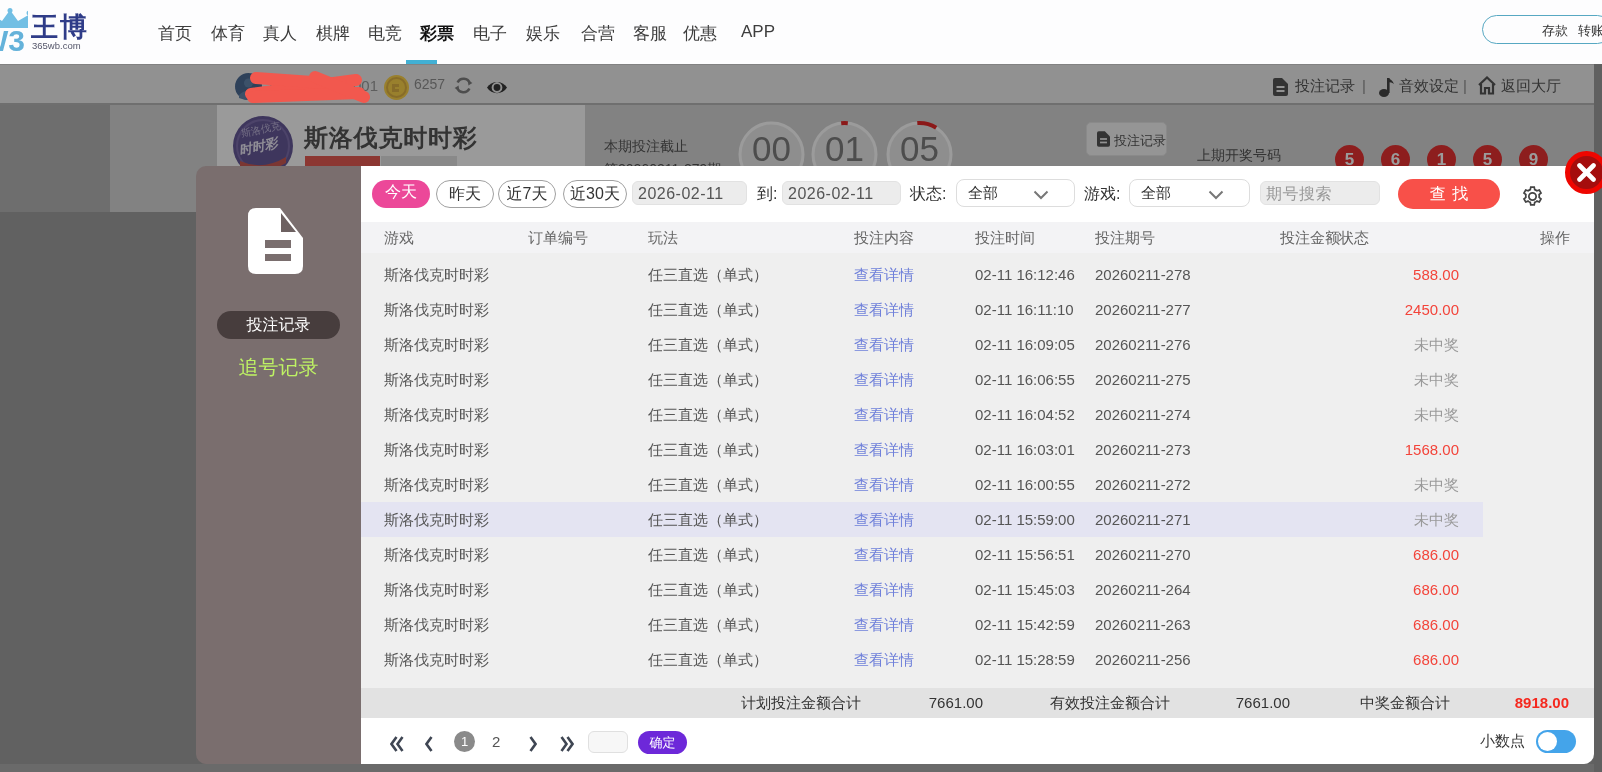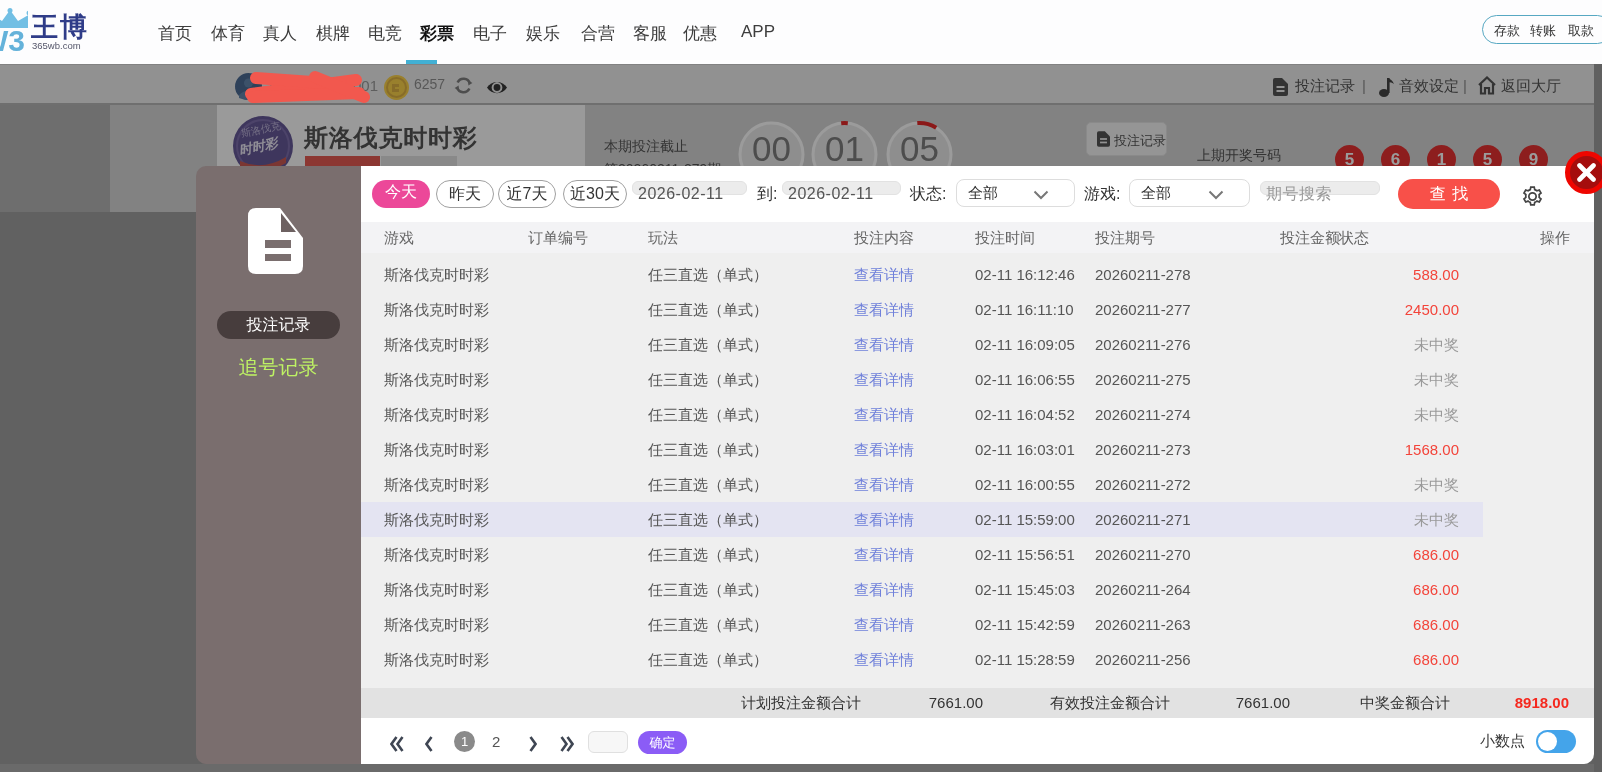--- a/index.html
+++ b/index.html
@@ -6,21 +6,21 @@
 html,body { width:1602px; height:772px; overflow:hidden; font-family:"Liberation Sans",sans-serif; background:#fff; }
 .abs { position:absolute; }
 #stage { position:relative; width:1602px; height:772px; }
 
 #nav { left:0; top:0; width:1602px; height:64px; background:#fdfdfe; z-index:2; }
 #nav .item { position:absolute; top:22px; font-size:17px; color:#3d3d3d;margin-left:16px; }
 #logo-cn { left:31px; top:9px; font-size:27px; font-weight:bold; color:#2f3c88; letter-spacing:2px; }
 #logo-sub { left:32px; top:40px; font-size:9.5px; color:#55566a; }
 #caipiao-line { left:406px; top:60px; width:31px; height:4px; background:#42b0d4; }
 #wallet-pill { left:1482px; top:15px; width:130px; height:29px; border:1px solid #57a8c2; border-radius:15px; }
-#wallet-pill span { position:absolute; top:6px; font-size:13px; color:#333; }
+#wallet-pill span { position:absolute; top:6px; font-size:13px; color:#333;margin-left:48px; }
 
 #bar2 { left:0; top:64px; width:1602px; height:41px; background:#ebebeb; border-top:1px solid #cfcfcf; border-bottom:2px solid #aaa; z-index:1; }
 #bar2 .t { position:absolute; top:12px; font-size:15px; color:#333; }
 
 #lhead { left:0; top:105px; width:1602px; height:107px; background:#cfcfcf; z-index:1; }
 #content-bg { left:0; top:212px; width:1602px; height:560px; background:#8e8e8e; z-index:1; }
 .ball { top:40px; width:29px; height:29px; border-radius:50%; background:#e30b0b; color:#fff; font-size:17px; font-weight:bold; text-align:center; line-height:29px; }
 #left-strip { left:0; top:105px; width:110px; height:107px; background:#a8a8a8; z-index:1; }
 
 #overlay { left:0; top:64px; width:1602px; height:708px; background:rgba(50,50,50,0.49); z-index:5; }
@@ -28,21 +28,21 @@
 #bottom-strip { left:0; top:764px; width:1594px; height:8px; background:#6a6a6a; z-index:6; }
 
 #modal { left:196px; top:166px; width:1398px; height:598px; z-index:10; }
 #msidebar { position:absolute; left:0; top:0; width:165px; height:598px; background:#7a6e6e; border-radius:10px 0 0 10px; }
 #mmain { position:absolute; left:165px; top:0; width:1233px; height:598px; background:#fff; border-radius:0 0 10px 0; }
 #closebtn { left:1565px; top:151px; width:43px; height:43px; border-radius:50%; background:#a50d0d; border:5px solid #ee0600; z-index:11; }
 
 .pill { top:14px; height:28px; border-radius:14px; font-size:16px; text-align:center; line-height:27px; }
 .pill-red { background:#ec4899; color:#fff;font-family:Liberation Mono, monospace; }
 .pill-w { background:#fff; color:#333; border:1px solid #a0a0a0; line-height:25px; }
-.dinput { top:15px; height:14px; background:#ececec; border:1px solid #e2e2e2; border-radius:6px; font-size:16px; color:#555; line-height:24px; padding-left:5px; letter-spacing:0.5px; }
+.dinput { top:15px; height:24px; background:#ececec; border:1px solid #e2e2e2; border-radius:6px; font-size:16px; color:#555; line-height:24px; padding-left:5px; letter-spacing:0.5px; }
 .flab { top:18px; font-size:16px; color:#333; }
 .fsel { top:13px; height:28px; background:#fff; border:1px solid #ddd; border-radius:8px; font-size:15px; color:#333; line-height:26px; padding-left:11px; }
 .chev { top:24px; }
 #searchbtn { left:1037px; top:13px; width:102px; height:30px; border-radius:15px; background:#f85049; color:#fff; font-size:16px; text-align:center; line-height:30px; letter-spacing:6.5px; text-indent:6.5px; }
 .th { top:56px; height:31px; line-height:31px; font-size:15px; color:#666; }
 .col { top:90.5px; font-size:15px; }
 .col > div { height:35px; line-height:35px; }
 .win { color:#f3443a; }
 .lose { color:#999; }
 .sum { top:522px; height:30px; line-height:30px; font-size:15px; color:#333; }
@@ -335,21 +335,21 @@
       <svg class="abs" style="left:168px;top:570px" width="8" height="16" viewBox="0 0 8 16">
           <path d="M1.5 1 L6.5 8 L1.5 15" fill="none" stroke="#3f4653" stroke-width="2.6"></path>
         </svg>
       <svg class="abs" style="left:199px;top:570px" width="14" height="16" viewBox="0 0 14 16">
           <g fill="none" stroke="#3f4653" stroke-width="2.6">
             <path d="M1.5 1 L6.5 8 L1.5 15"></path>
             <path d="M7.5 1 L12.5 8 L7.5 15"></path>
           </g>
         </svg>
       <div class="abs" style="left:227px;top:565px;width:40px;height:22px;background:#f7f7f7;border:1px solid #e0e0e0;border-radius:6px"></div>
-      <div class="abs" style="left:277px;top:565px;width:49px;height:23px;border-radius:12px;background:#8b5cf6;color:#fff;font-size:13px;text-align:center;line-height:23px">确定</div>
+      <div class="abs" style="left:277px;top:565px;width:49px;height:23px;border-radius:12px;background:#6d28d9;color:#fff;font-size:13px;text-align:center;line-height:23px">确定</div>
       <div class="abs" style="left:1119px;top:566px;font-size:15px;color:#333">小数点</div>
       <div class="abs" style="left:1175px;top:564px;width:40px;height:23px;border-radius:11.5px;background:#44a4ea">
         <div class="abs" style="left:2px;top:2px;width:19px;height:19px;border-radius:50%;background:#fff"></div>
       </div>
     </div>
   </div>
   <div class="abs" id="closebtn">
     <svg style="position:absolute;left:7px;top:7px" width="19" height="19" viewBox="0 0 19 19">
       <g stroke="#fff" stroke-width="4.6" stroke-linecap="round">
         <line x1="2.5" y1="2.5" x2="16.5" y2="16.5"></line>

